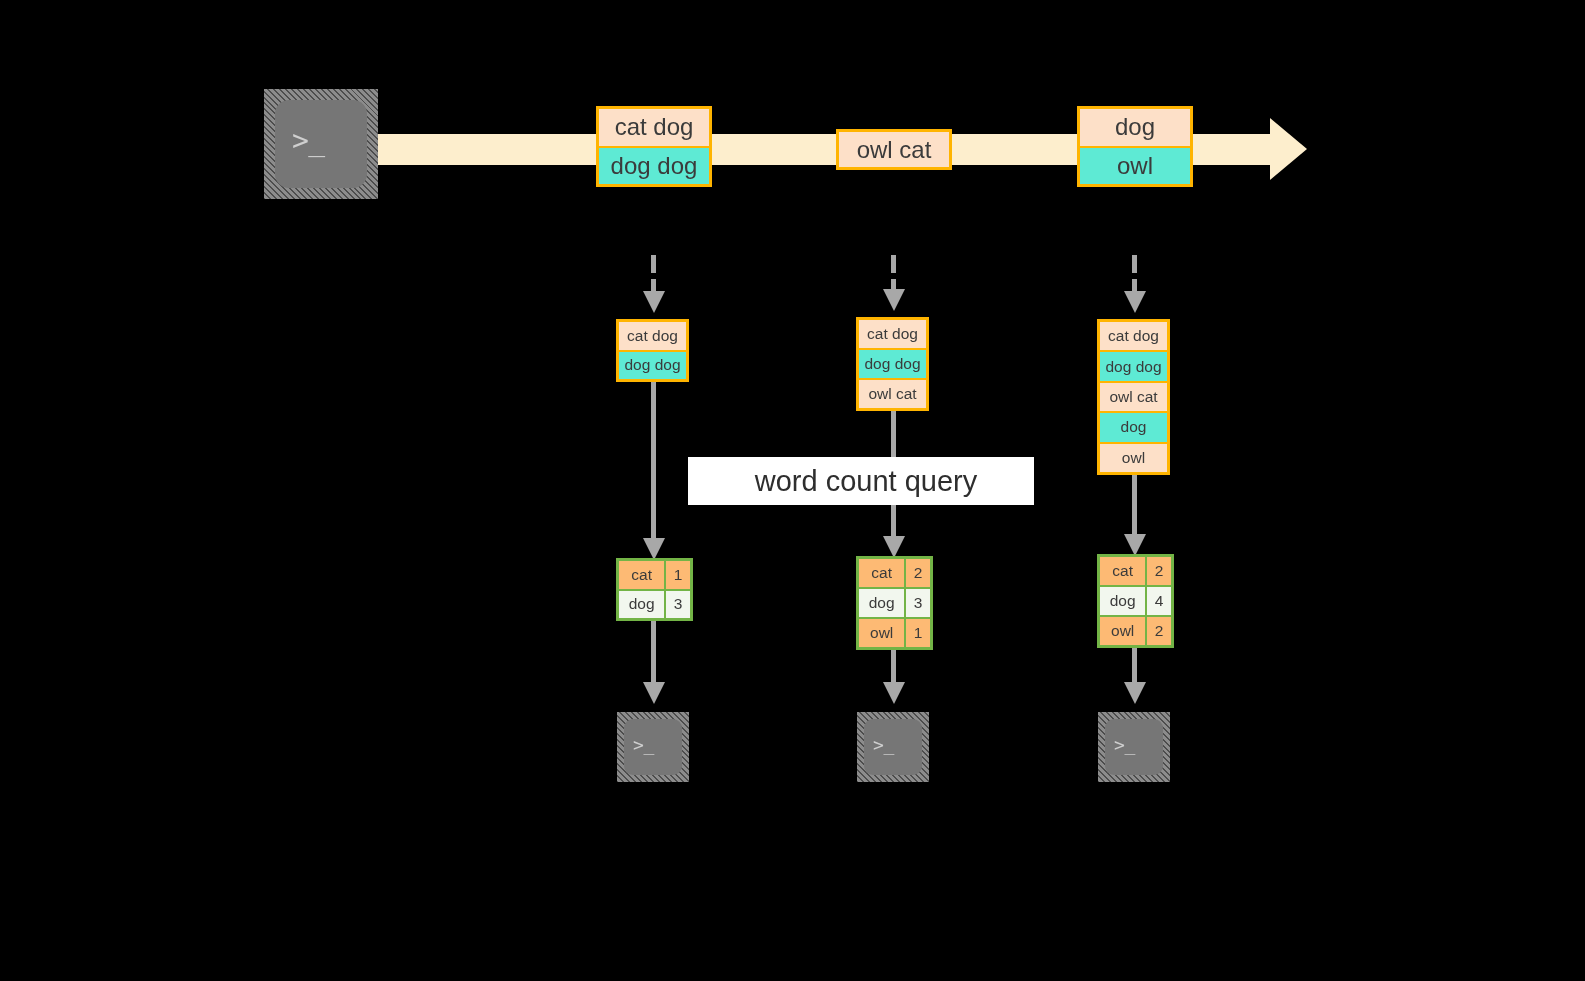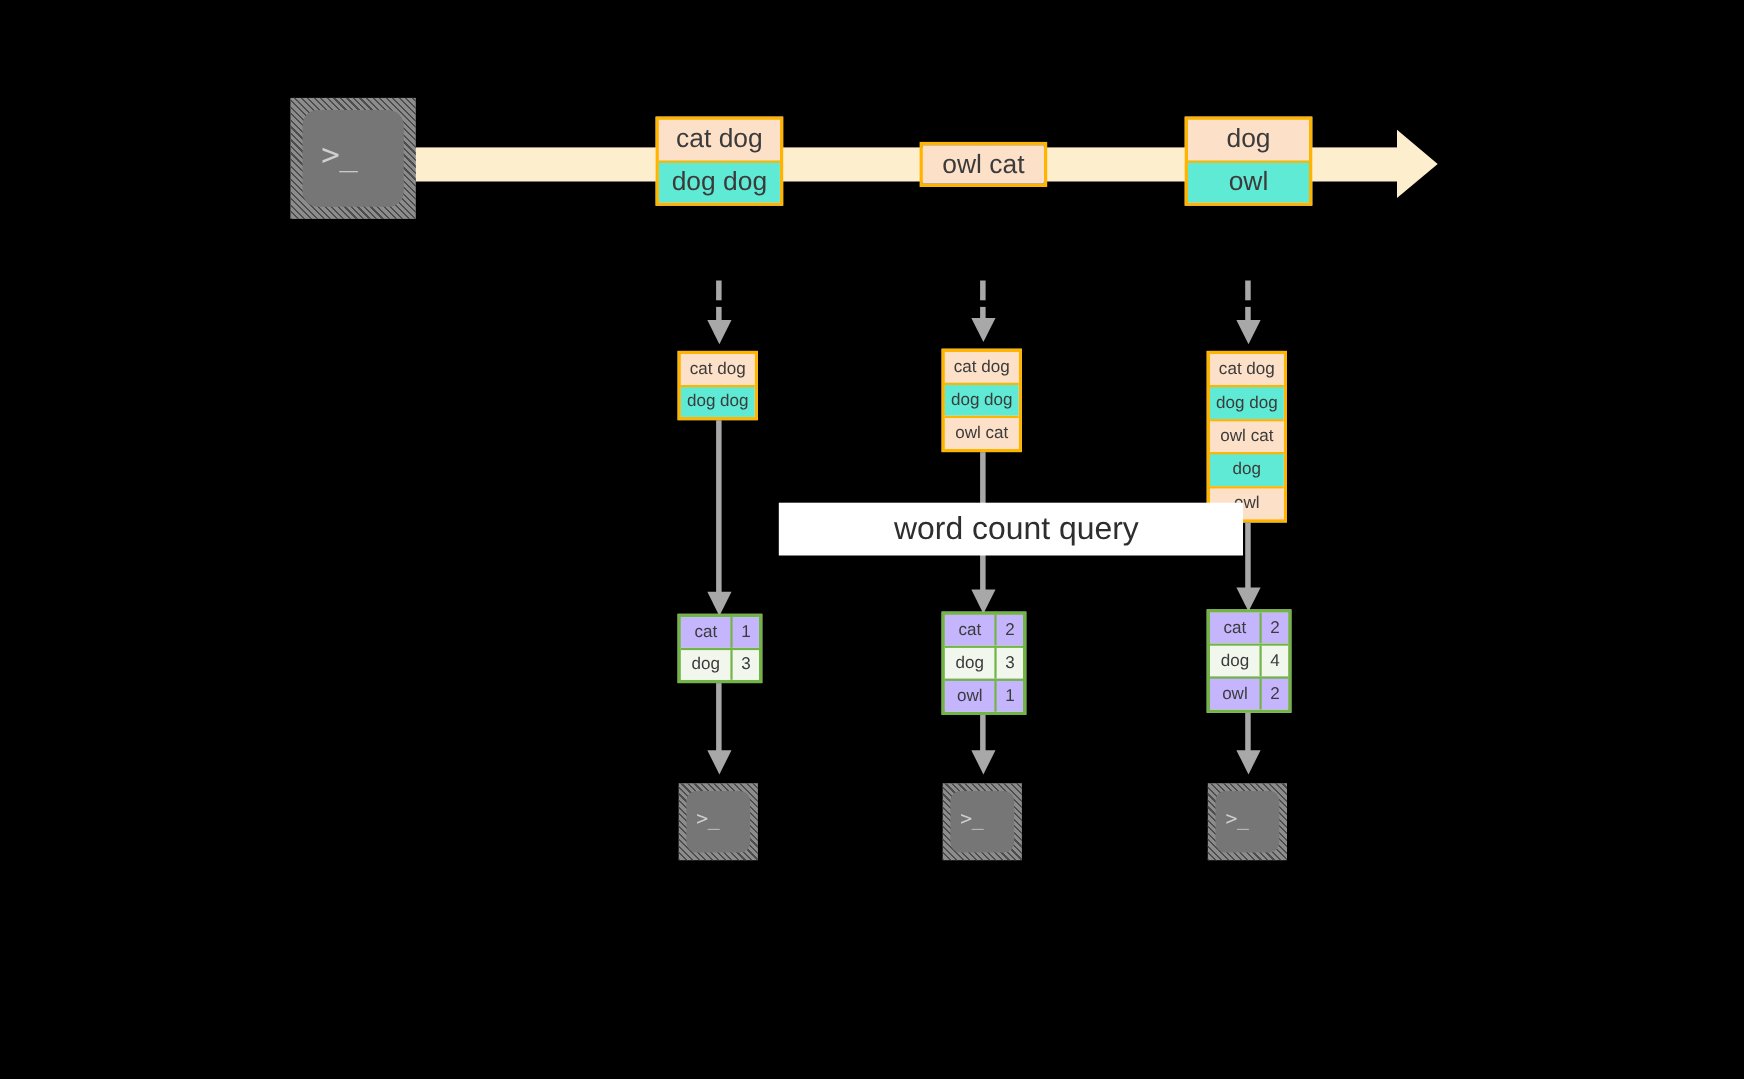--- a/index.html
+++ b/index.html
@@ -83,21 +83,21 @@
   .gtable {
     position: absolute;
     border: 3px solid #73b446;
     background: #eef4e8;
     display: flex;
     flex-direction: column;
   }
   .gtable .grow {
     flex: 1 1 auto;
     display: flex;
-    background: #c4b5fd;
+    background: #fdba74;
   }
   .gtable .grow.alt { background: #f2f7ee; }
   .gtable .grow + .grow { border-top: 2px solid #73b446; }
   .gtable .gcell {
     display: flex;
     align-items: center;
     justify-content: center;
     color: #3b3b3b;
     font-size: 15.5px;
     white-space: nowrap;
@@ -265,15 +265,15 @@
 
   <div class="vline" style="left:1132px; top:648px; height:38px;"></div>
   <div class="vhead" style="left:1124px; top:682px;"></div>
 
   <div class="terminal" style="left:1098px; top:712px; width:72px; height:70px;">
     <div class="hatch"></div>
     <div class="body" style="left:7px; top:7px; right:7px; bottom:7px; border-radius:9px;"></div>
     <div class="glyph" style="left:16px; top:24px; font-size:18px;">&gt;_</div>
   </div>
 
-  <div class="querylabel" style="left:708px; top:457px; width:422px; height:48px;padding-left:10px;">word count query</div>
+  <div class="querylabel" style="left:688px; top:457px; width:346px; height:48px;padding-left:10px;">word count query</div>
 
 </div>
 
 </body></html>

